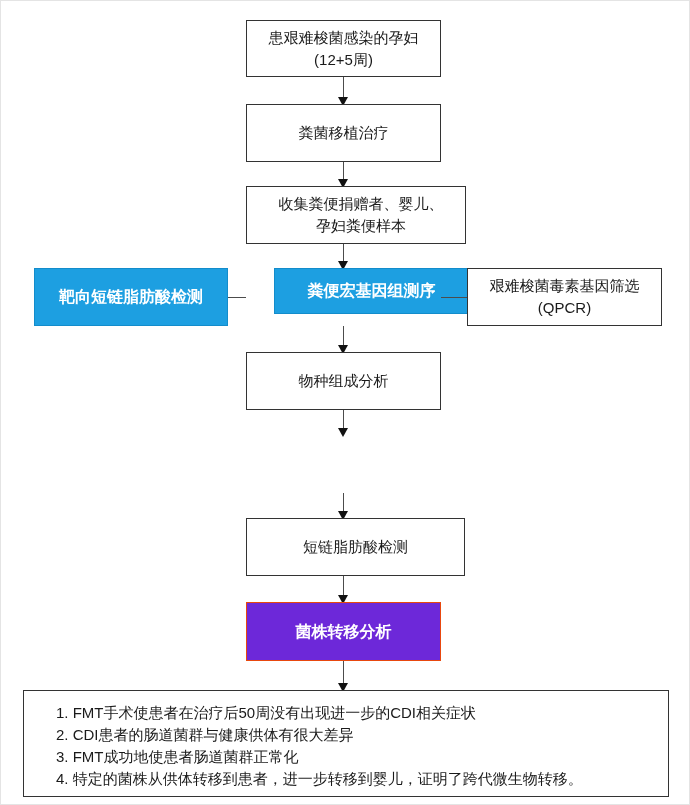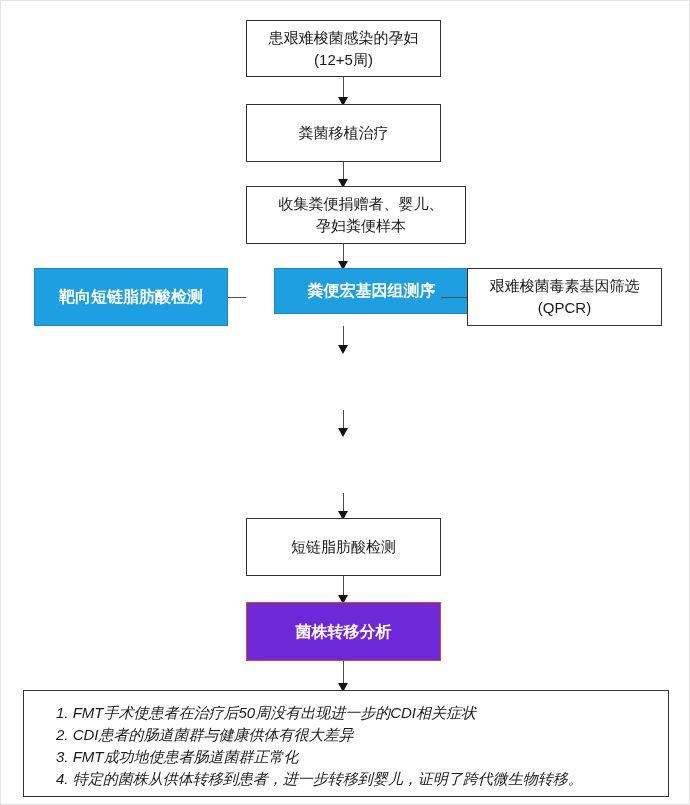--- a/index.html
+++ b/index.html
@@ -42,21 +42,21 @@
     font-size:16px;
   }
   .box.summary{
     justify-content:flex-start;
     align-items:flex-start;
     text-align:left;
     padding:11px 14px 8px 32px;
     font-size:15px;
     line-height:22px;
   }
-  .summary-line{white-space:pre-line;font-style:italic;}
+  .summary-line{white-space:pre-line;}
   .varrow{
     position:absolute;
     width:0;
     border-left:1.5px solid #4c4c4c;
   }
   .varrow::after{
     content:"";
     position:absolute;
     bottom:-2px;
     left:-6px;
@@ -96,27 +96,28 @@
 
   <div class="box blue" style="left:245px;top:267px;width:195px;height:46px;margin-left:28px;">粪便宏基因组测序</div>
 
   <div class="hline" style="left:440px;top:296px;width:26px;"></div>
 
   <div class="box" style="left:466px;top:267px;width:195px;height:58px;">艰难梭菌毒素基因筛选
 (QPCR)</div>
 
   <div class="varrow" style="left:342px;top:325px;height:26px;"></div>
 
+  <div class="box" style="left:245px;top:351px;width:195px;height:58px;">物种组成分析</div>
 
   <div class="varrow" style="left:342px;top:409px;height:25px;"></div>
 
 
   <div class="varrow" style="left:342px;top:492px;height:25px;"></div>
 
-  <div class="box" style="left:245px;top:517px;width:195px;height:58px;text-align:center;">短链脂肪酸检测</div>
+  <div class="box" style="left:245px;top:517px;width:219px;height:58px;text-align:center;">短链脂肪酸检测</div>
 
   <div class="varrow" style="left:342px;top:575px;height:26px;"></div>
 
   <div class="box orange" style="left:245px;top:601px;width:195px;height:59px;">菌株转移分析</div>
 
   <div class="varrow" style="left:342px;top:660px;height:29px;"></div>
 
   <div class="box summary" style="left:22px;top:689px;width:646px;height:107px;flex-direction:column;">
     <div class="summary-line">1. FMT手术使患者在治疗后50周没有出现进一步的CDI相关症状</div>
     <div class="summary-line">2. CDI患者的肠道菌群与健康供体有很大差异</div>

